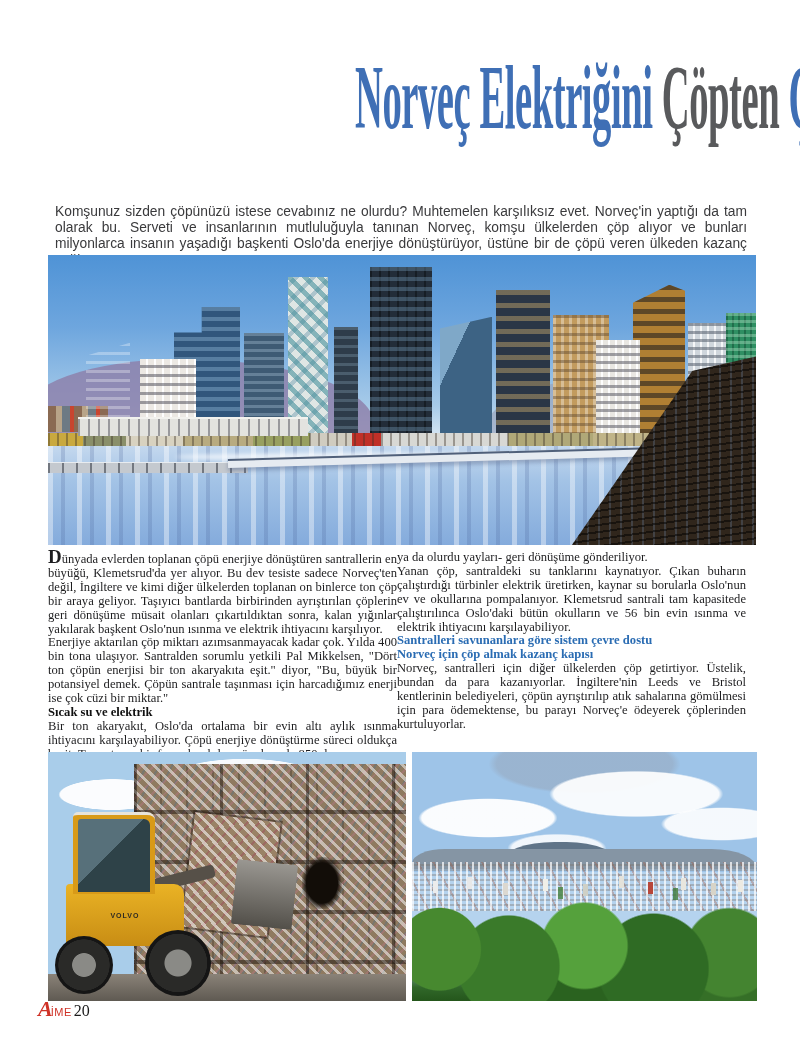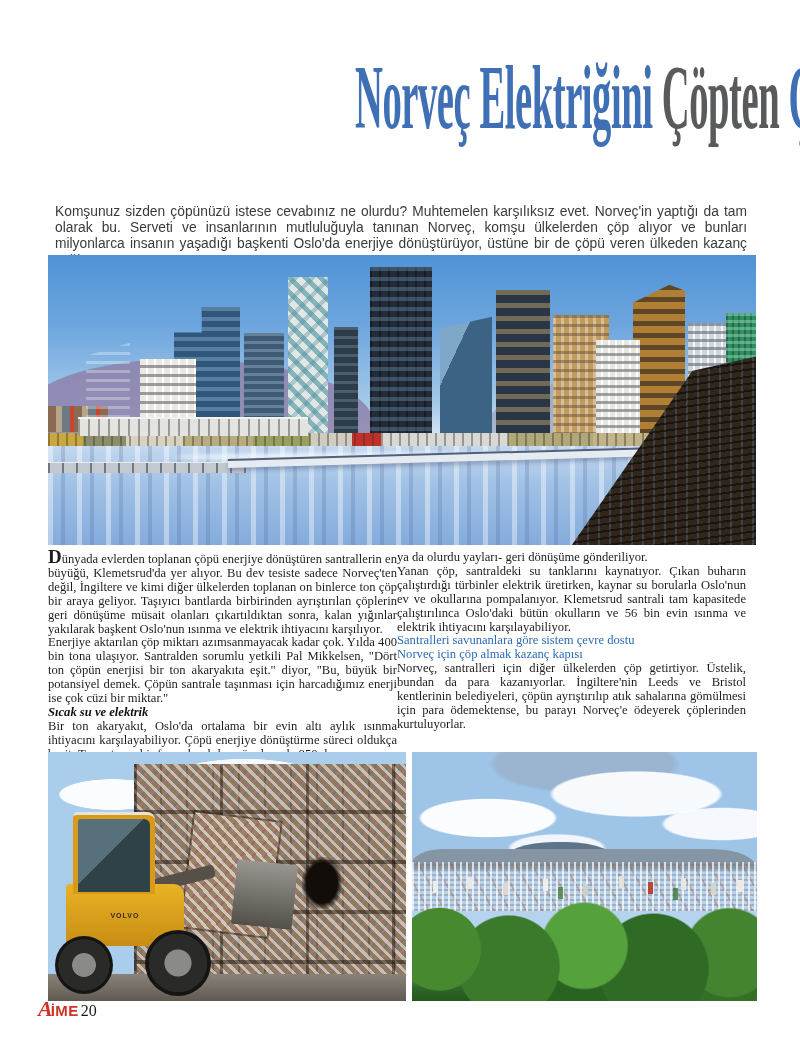--- a/index.html
+++ b/index.html
@@ -94,22 +94,22 @@
       clip-path:polygon(91% 40%,100% 35%,100% 100%,74% 100%);
       background-image:repeating-linear-gradient(172deg,rgba(0,0,0,.5) 0 2px,rgba(0,0,0,0) 2px 7px),
                        repeating-linear-gradient(90deg,rgba(120,150,190,.25) 0 2px,rgba(0,0,0,0) 2px 11px);}
 
   
   .columns{position:absolute;top:551px;left:48px;width:710px;display:flex;gap:0;
            font-size:12.6px;line-height:13.9px;color:#1d1d1f;text-align:justify;}
   .col{width:349px;}
   .col p{margin:0;}
   .dropcap{font-weight:bold;font-size:19px;line-height:12px;}
-  .h-black{font-weight:bold;color:#111;font-style:italic;}
-  .h-blue{font-weight:normal;color:#2a6cb3;}
+  .h-black{font-weight:bold;color:#111;}
+  .h-blue{font-weight:bold;color:#2a6cb3;}
 
   
   .photo-left{position:absolute;top:752px;left:48px;width:358px;height:249px;overflow:hidden;background:#a9cdea;}
   .lp-sky{position:absolute;inset:0;height:45%;
       background:#a9cdea;
       background-image:radial-gradient(ellipse 90px 26px at 18% 38%,rgba(255,255,255,.95) 58%,rgba(255,255,255,0) 60%),
                        radial-gradient(ellipse 120px 30px at 55% 22%,rgba(255,255,255,.9) 58%,rgba(255,255,255,0) 60%),
                        radial-gradient(ellipse 80px 22px at 38% 60%,rgba(255,255,255,.85) 55%,rgba(255,255,255,0) 58%);}
   .lp-bales{position:absolute;left:24%;top:5%;right:0;height:84%;background:#8f7a60;
       background-image:
@@ -170,21 +170,21 @@
         radial-gradient(circle 80px at 70% 72%,#2f6b24 68%,rgba(0,0,0,0) 70%),
         radial-gradient(circle 66px at 92% 58%,#448430 66%,rgba(0,0,0,0) 69%),
         radial-gradient(circle 90px at 40% 98%,#2a621f 70%,rgba(0,0,0,0) 72%),
         radial-gradient(circle 90px at 85% 100%,#356f27 70%,rgba(0,0,0,0) 72%),
         linear-gradient(180deg,rgba(0,0,0,0) 0 62%,rgba(42,98,31,.95) 88%,#24561b 100%);}
 
   
   .logo{position:absolute;top:1000px;left:38px;display:flex;align-items:baseline;}
   .logo-a{font-family:"Liberation Serif",serif;font-weight:bold;font-style:italic;
           font-size:22px;color:#cf3227;line-height:18px;}
-  .logo-time{font-family:"Liberation Sans",sans-serif;font-weight:bold;font-size:15px;
+  .logo-time{font-family:"Liberation Sans",sans-serif;font-weight:normal;font-size:11px;
              letter-spacing:.5px;color:#cf3227;margin-left:-2px;}
   .logo-num{font-family:"Liberation Serif",serif;font-size:16px;color:#1a1a1a;margin-left:2px;}
 </style>
 </head>
 <body>
 
 <div class="page">
 
   <div class="title-wrap">
     <div class="title-inner"><span class="t-blue">Norveç Elektriğini</span><span class="t-gray"> Çöpten</span><span class="t-blue"> Çıkartıyor</span></div>

